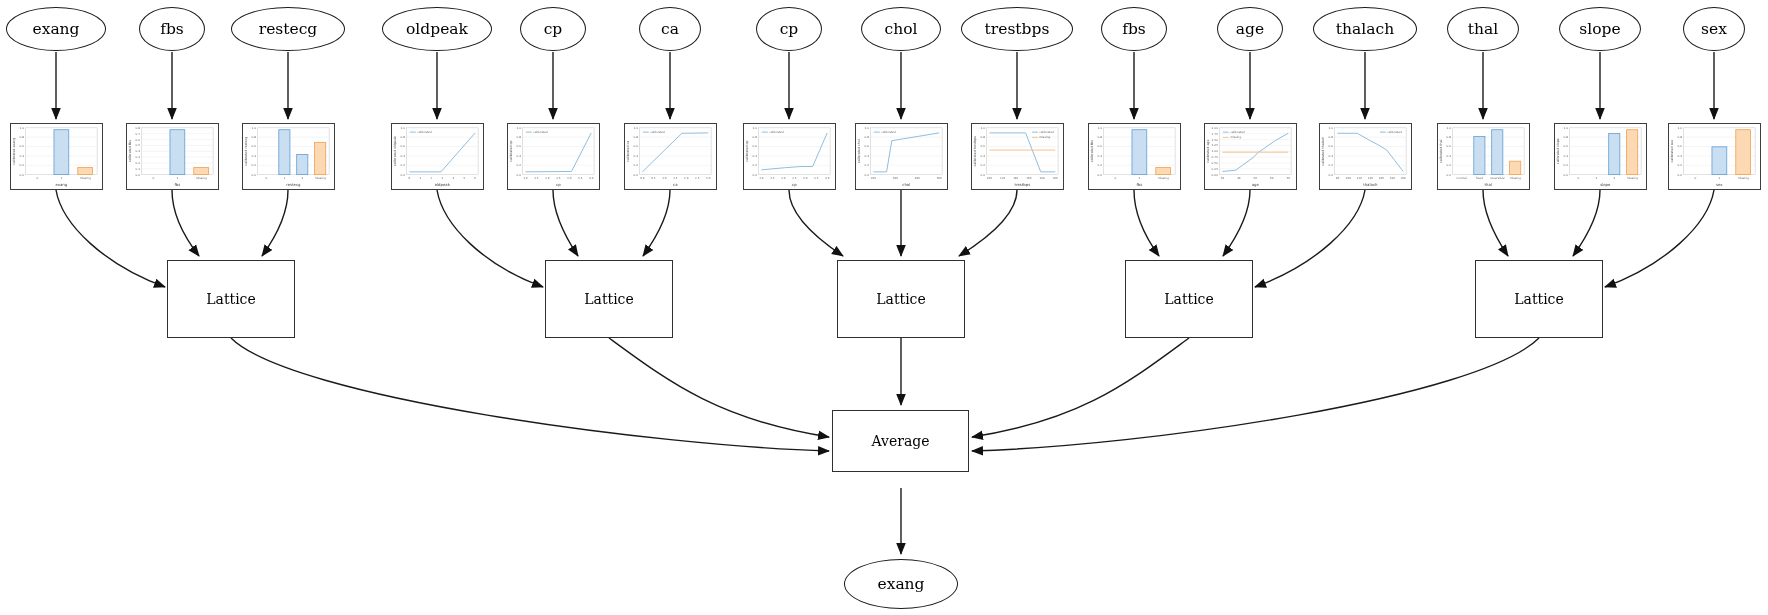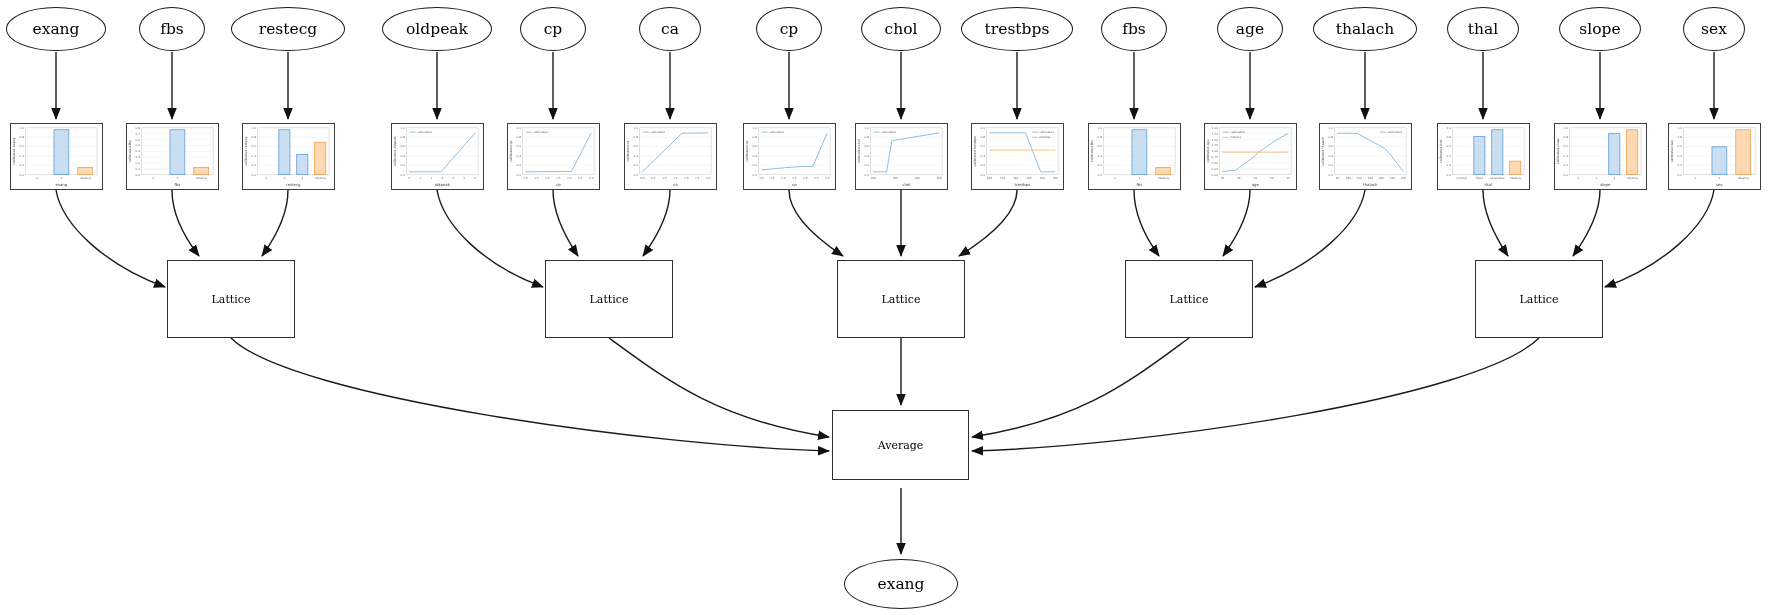--- a/index.html
+++ b/index.html
@@ -4,21 +4,21 @@
 <style>
   html,body{margin:0;padding:0;background:#ffffff;}
   body{font-family:"DejaVu Serif","Liberation Serif",serif;}
   #canvas{position:relative;width:1768px;height:615px;background:#fff;overflow:hidden;}
   #edges{position:absolute;left:0;top:0;}
   #nodes{position:absolute;left:0;top:0;width:1768px;height:615px;}
   .ellipse{position:absolute;border:1.4px solid #1a1a1a;border-radius:50%;display:flex;
            align-items:center;justify-content:center;font-size:15.5px;color:#000;
            background:#fff;box-sizing:border-box;white-space:nowrap;}
   .box{position:absolute;border:1.4px solid #2f2f2f;display:flex;align-items:center;
-       justify-content:center;font-size:11px;color:#000;background:#fff;box-sizing:border-box;}
+       justify-content:center;font-size:14px;color:#000;background:#fff;box-sizing:border-box;}
   .chart{position:absolute;border:1.5px solid #3d3d3d;background:#fff;box-sizing:border-box;}
   .chart svg{display:block;}
   .edge{fill:none;stroke:#1a1a1a;stroke-width:1.4px;}
   svg text{font-family:"DejaVu Sans","Liberation Sans",sans-serif;}
 </style>
 </head>
 <body>
 
 <div id="canvas">
   <svg id="edges" width="1768" height="615">
@@ -505,20 +505,20 @@
           <text x="13.5" y="54.0" text-anchor="end" font-size="3" fill="#666666">0.0</text>
           <text x="4.5" y="28.5" font-size="3.4" fill="#444444" text-anchor="middle" transform="rotate(-90 4.5 28.5)">calibrated sex</text>
           <text x="52" y="64.5" font-size="4" fill="#444444" text-anchor="middle">sex</text>
           <text x="27.3" y="57.5" font-size="3" fill="#666666" text-anchor="middle">0</text>
           <text x="52.0" y="57.5" font-size="3" fill="#666666" text-anchor="middle">1</text>
           <rect x="44.4" y="23.9" width="15.3" height="29.1" fill="#c9def1" stroke="#5b9bd5" stroke-width="0.8"></rect>
           <text x="76.7" y="57.5" font-size="3" fill="#666666" text-anchor="middle">missing</text>
           <rect x="69.0" y="6.0" width="15.3" height="47.0" fill="#fcd9b2" stroke="#f09e4e" stroke-width="0.8"></rect>
         </svg>
       </div>
-      <div class="box" style="left: 832px; top: 410px; width: 137px; height: 70px;">
+      <div class="box" style="left: 832px; top: 410px; width: 137px; height: 62px;">
         <span>Average</span>
       </div>
       <div class="ellipse" style="left: 844px; top: 559px; width: 114px; height: 50px;">
         <span>exang</span>
       </div>
     </div>
 </div>
 
 </body></html>

